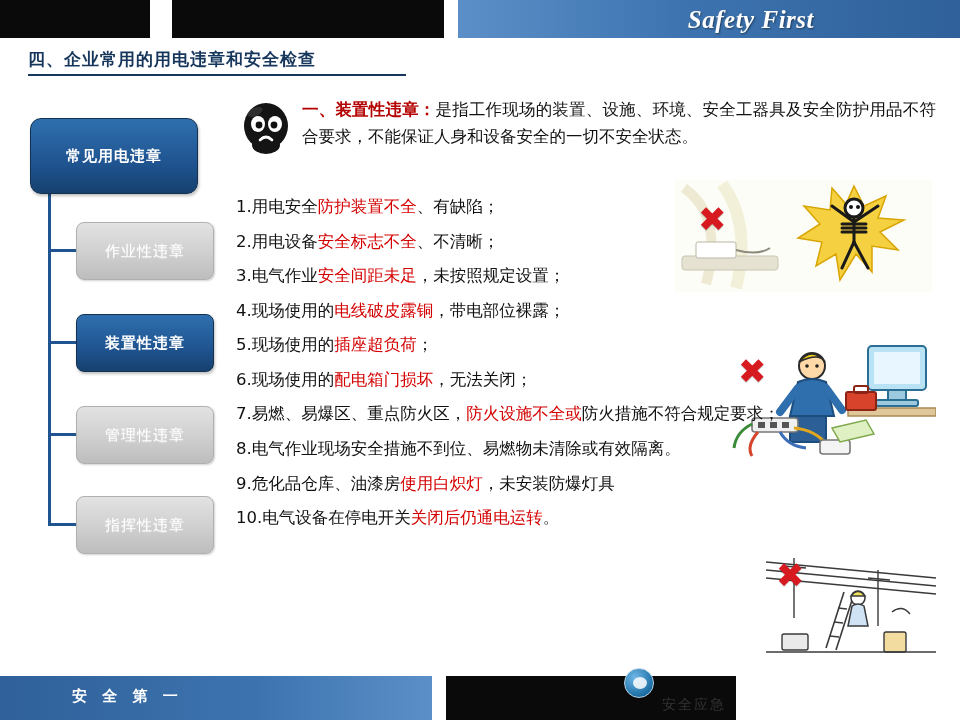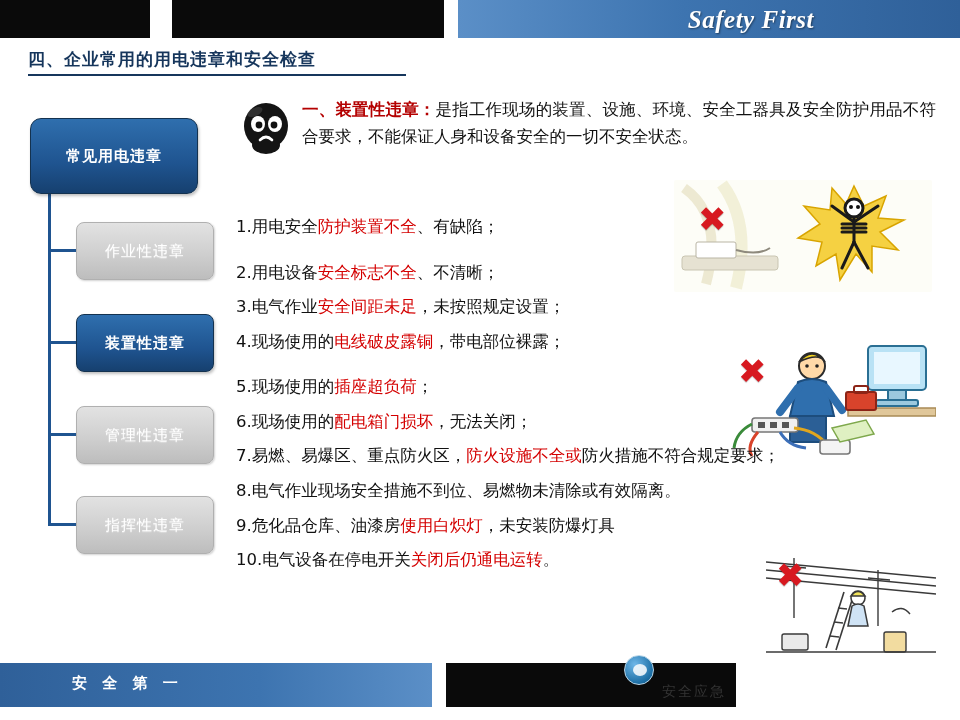--- a/index.html
+++ b/index.html
@@ -185,21 +185,21 @@
     left: 0;
     top: 102px;
     width: 700px;
     font-size: 16.5px;
     line-height: 1.55;
     color: #111111;
     font-family: "DejaVu Sans", sans-serif;
   }
   .item { margin-bottom: 9px; }
   .item .hl { color: #d40000; }
-  .item-narrow { width: 480px; margin-top: 20px; }
+  .item-narrow { width: 480px; }
   .item-mid { width: 520px; }
   .item-wide { width: 700px; }
 
   
   .ill {
     position: absolute;
     border-radius: 2px;
     overflow: hidden;
   }
   .ill-1 { left: 438px; top: 88px; width: 258px; height: 112px; }
@@ -215,21 +215,21 @@
     font-family: "DejaVu Sans", sans-serif;
     text-shadow: 0 1px 1px rgba(0,0,0,0.25);
   }
   .redx-1 { left: 462px; top: 110px; }
   .redx-2 { left: 502px; top: 262px; }
   .redx-3 { left: 540px; top: 466px; }
 
   
   .footer {
     position: absolute;
-    left: 0; bottom: 13px;
+    left: 0; bottom: 0;
     width: 760px;
     height: 44px;
   }
   .footer-blue {
     position: absolute; left: 0; top: 0;
     width: 432px; height: 44px;
     background: linear-gradient(to right, #2f6099 0%, #3d74b0 60%, #5b8fc7 100%);
   }
   .footer-gap {
     position: absolute; left: 432px; top: 0;

